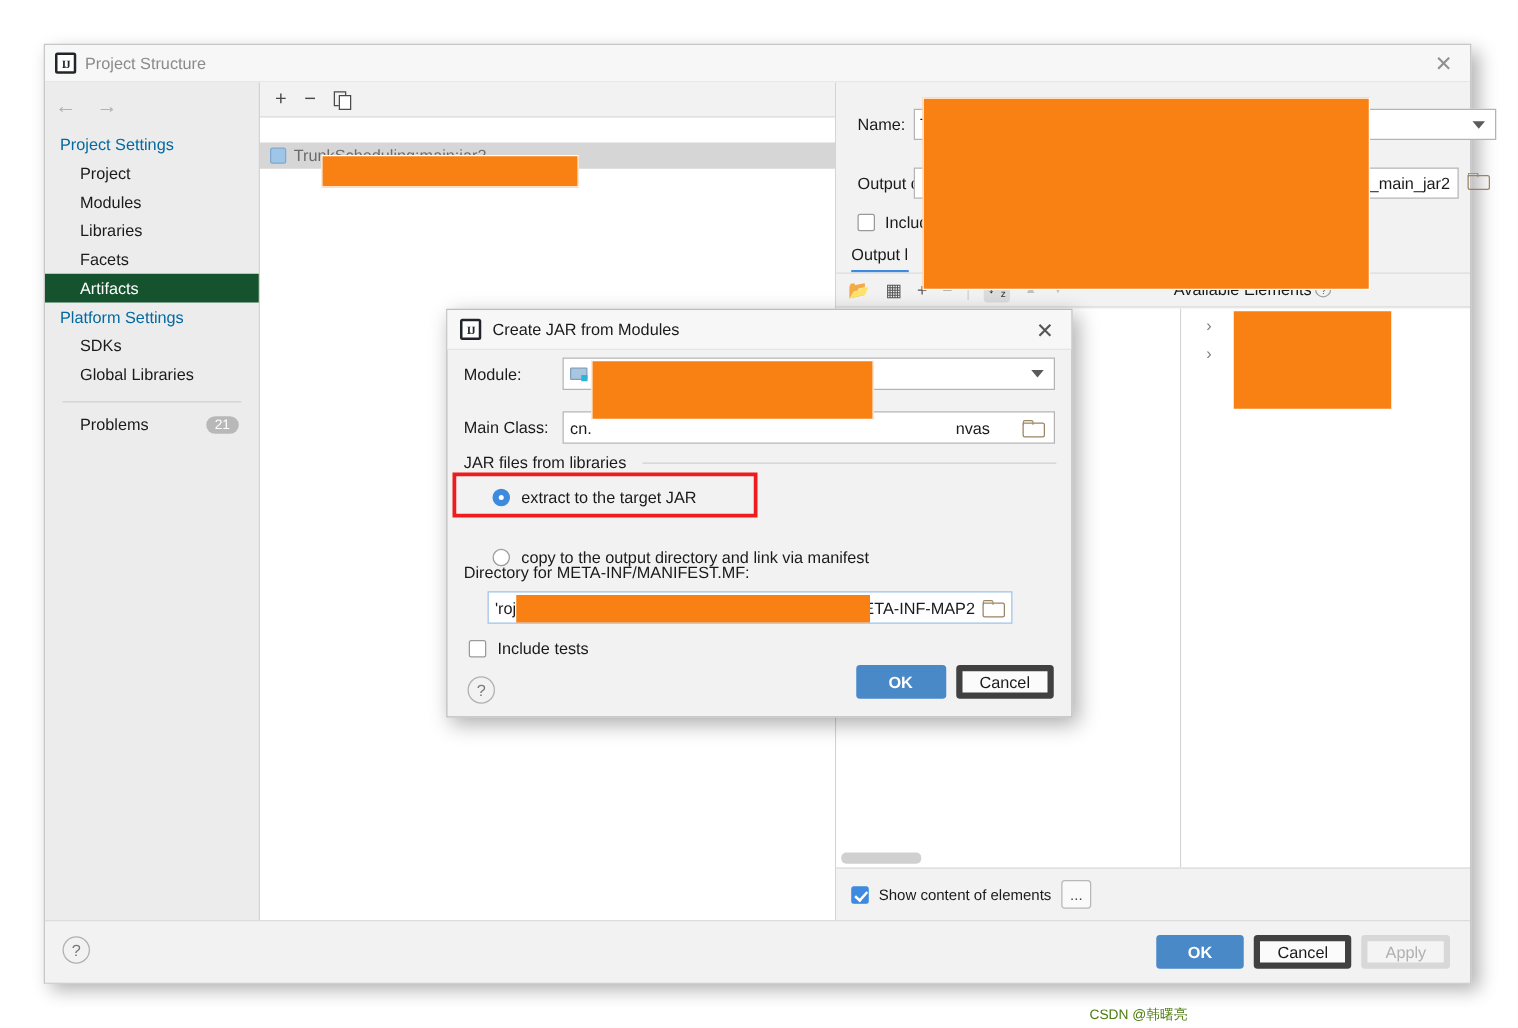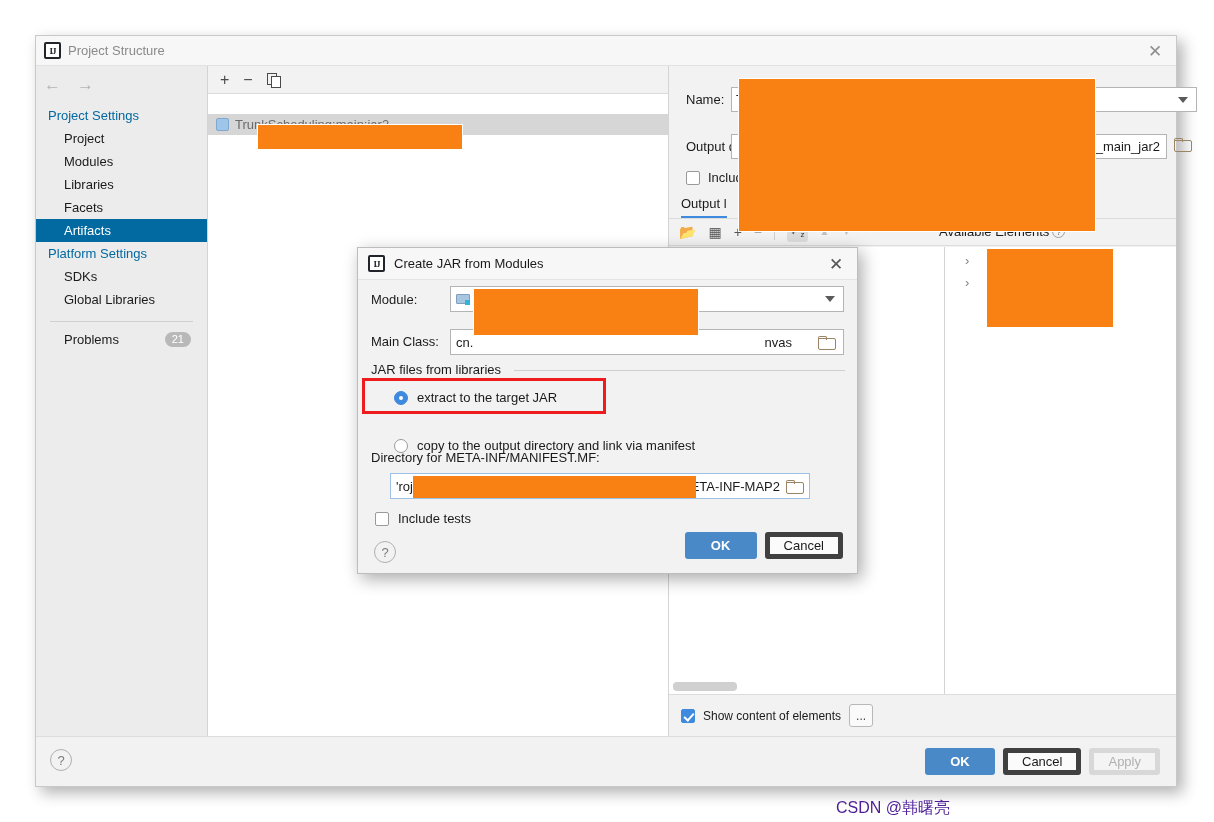--- a/index.html
+++ b/index.html
@@ -49,24 +49,24 @@
   }
   .nav-arrows { position: absolute; left: 8px; top: 10px; display:flex; gap: 16px; }
   .nav-arrow { font-size: 17px; color: #b3b3b3; cursor: pointer; line-height: 1; }
   .nav-list { position: absolute; left:0; right:0; top: 38px; }
   .nav-group {
     padding: 4px 0 4px 12px; font-size: 13px; color: #0369a1;
   }
   .nav-item {
     padding: 4px 0 4px 28px; font-size: 13px; color: #1a1a1a; cursor: pointer;
   }
-  .nav-item.selected { background: #0369a1; color: #ffffff; }
+  .nav-item.selected { background: #14532d; color: #ffffff; }
   .nav-sep { margin: 10px 14px 6px 14px; border-top: 1px solid #d0d0d0; }
   .nav-problems {
-    display: flex; justify-content: space-between;
+    display: flex; align-items: center; justify-content: space-between;
     padding: 4px 16px 4px 28px; font-size: 13px; color:#1a1a1a; cursor: pointer;
   }
   .badge {
     background: #b8b8b8; color: #ffffff; border-radius: 9px;
     font-size: 11px; padding: 1px 7px; min-width: 22px; text-align:center;
   }
 
   
   .mid-panel {
     position: absolute; left: 172px; top: 30px; width: 461px; bottom: 50px;
@@ -250,21 +250,21 @@
     position:absolute; border: 3px solid #ee1c1c;
   }
   .dlg-footer-btns { position:absolute; right: 14px; bottom: 14px; display:flex; gap:8px; }
 
   
   .redact { position:absolute; background:#f98012; }
   .redact.framed { border: 1px solid #ffffff; }
 
   .watermark {
     position:absolute; right: 10px; bottom: 3px;
-    font-size: 16px; color: #4c1d95; text-align: center;
+    font-size: 11px; color: #4d7c0f; text-align: center;
   }
 </style>
 </head>
 <body>
 
 <div id="root">
 
   <div class="window">
 
     <div class="titlebar">

